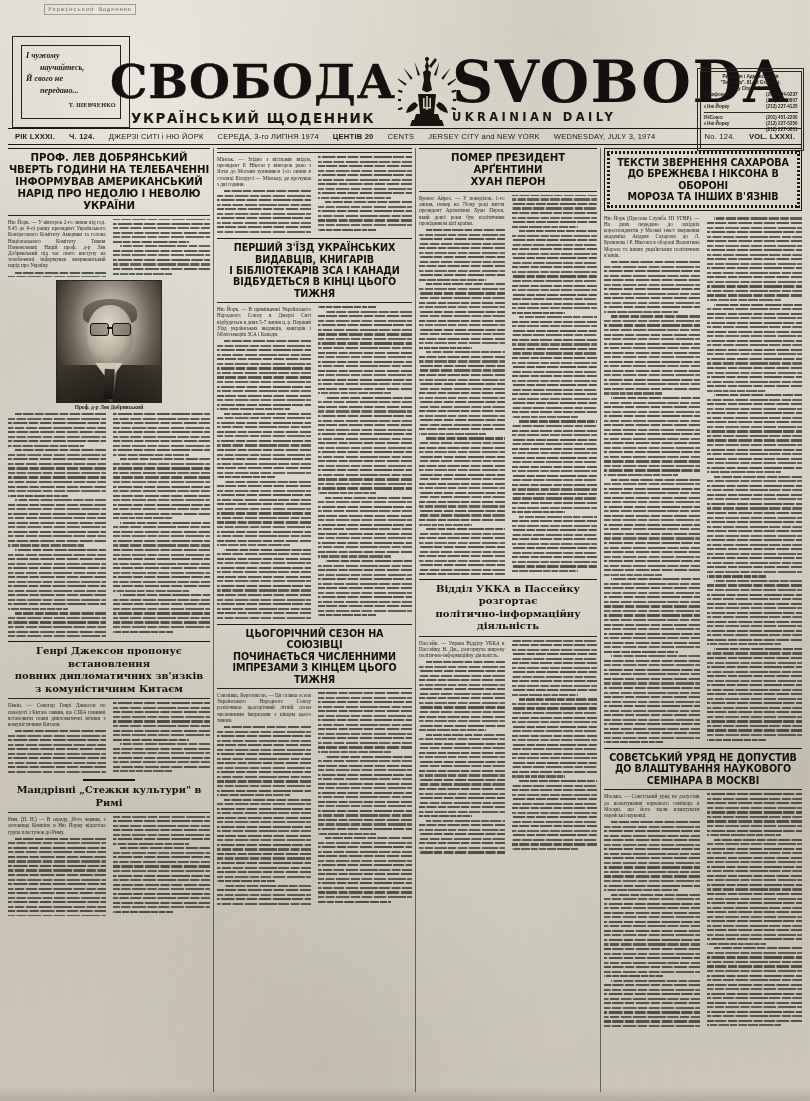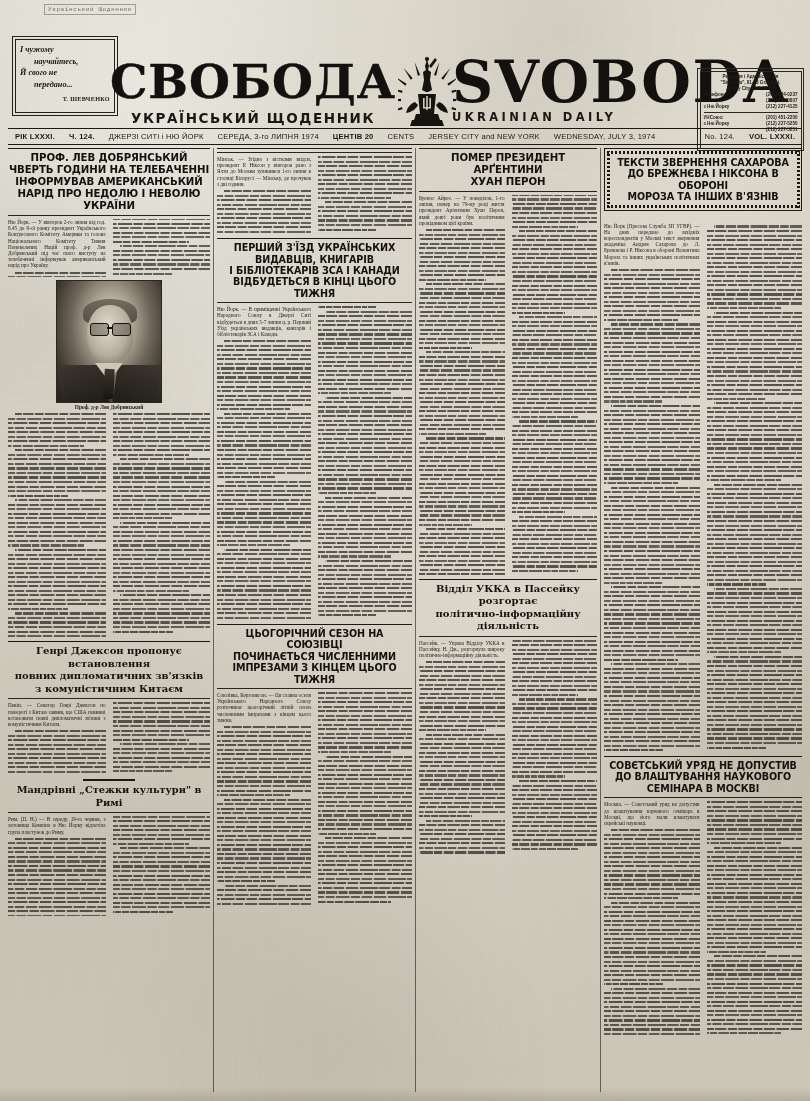--- a/index.html
+++ b/index.html
@@ -46,21 +46,21 @@
     font-family:"Liberation Mono", monospace;
     font-size:6px;letter-spacing:.6px;color:#4d463c;
     border:1px solid rgba(60,55,45,.55);
     padding:1px 3px;opacity:.75;
   }
 
   
   .masthead{position:absolute;left:0;top:30px;width:810px;height:95px;}
   .quotebox{
     position:absolute;left:12px;top:6px;width:100px;height:74px;
-    border:1px solid #22201c;padding:2px;
+    border:1px solid #22201c;padding:8px;
   }
   .quotebox .inner{
     border:1px solid #22201c;width:100%;height:100%;box-sizing:border-box;
     padding:4px 4px 2px 4px;
     font-style:italic;font-weight:bold;font-size:8.2px;line-height:11.5px;
     color:#1b1814;
   }
   .q2{padding-left:14px;}
   .qsig{text-align:right;font-size:6.2px;letter-spacing:.3px;margin-top:3px;font-style:normal;}
 
@@ -201,21 +201,21 @@
   .ph-suitL{position:absolute;left:6px;top:84px;width:44px;height:40px;background:linear-gradient(160deg,#3c372f,#1d1a15);transform:skewX(8deg);}
   .ph-suitR{position:absolute;left:58px;top:84px;width:44px;height:40px;background:linear-gradient(200deg,#3c372f,#1d1a15);transform:skewX(-8deg);}
   .ph-collar{position:absolute;left:38px;top:82px;width:28px;height:14px;background:#cfc7b8;clip-path:polygon(0 0,100% 0,62% 100%,38% 100%);}
   .caption{
     text-align:center;font-size:5.4px;font-weight:bold;
     font-family:"Liberation Serif", serif;color:#1b1814;margin:1px 0 3px 0;
   }
 
   
   .decobox{
-    border:1px solid #1b1814;padding:3px;margin:0 0 12px 0;position:relative;
+    border:1px solid #1b1814;padding:3px;margin:0 0 4px 0;position:relative;
   }
   .decobox:before{
     content:"";position:absolute;left:1.5px;right:1.5px;top:1.5px;height:3px;
     background:repeating-linear-gradient(90deg,#1b1814 0 2px, transparent 2px 4px);
   }
   .decobox:after{
     content:"";position:absolute;left:1.5px;right:1.5px;bottom:1.5px;height:3px;
     background:repeating-linear-gradient(90deg,#1b1814 0 2px, transparent 2px 4px);
   }
   .decoside{position:absolute;top:1.5px;bottom:1.5px;width:3px;

